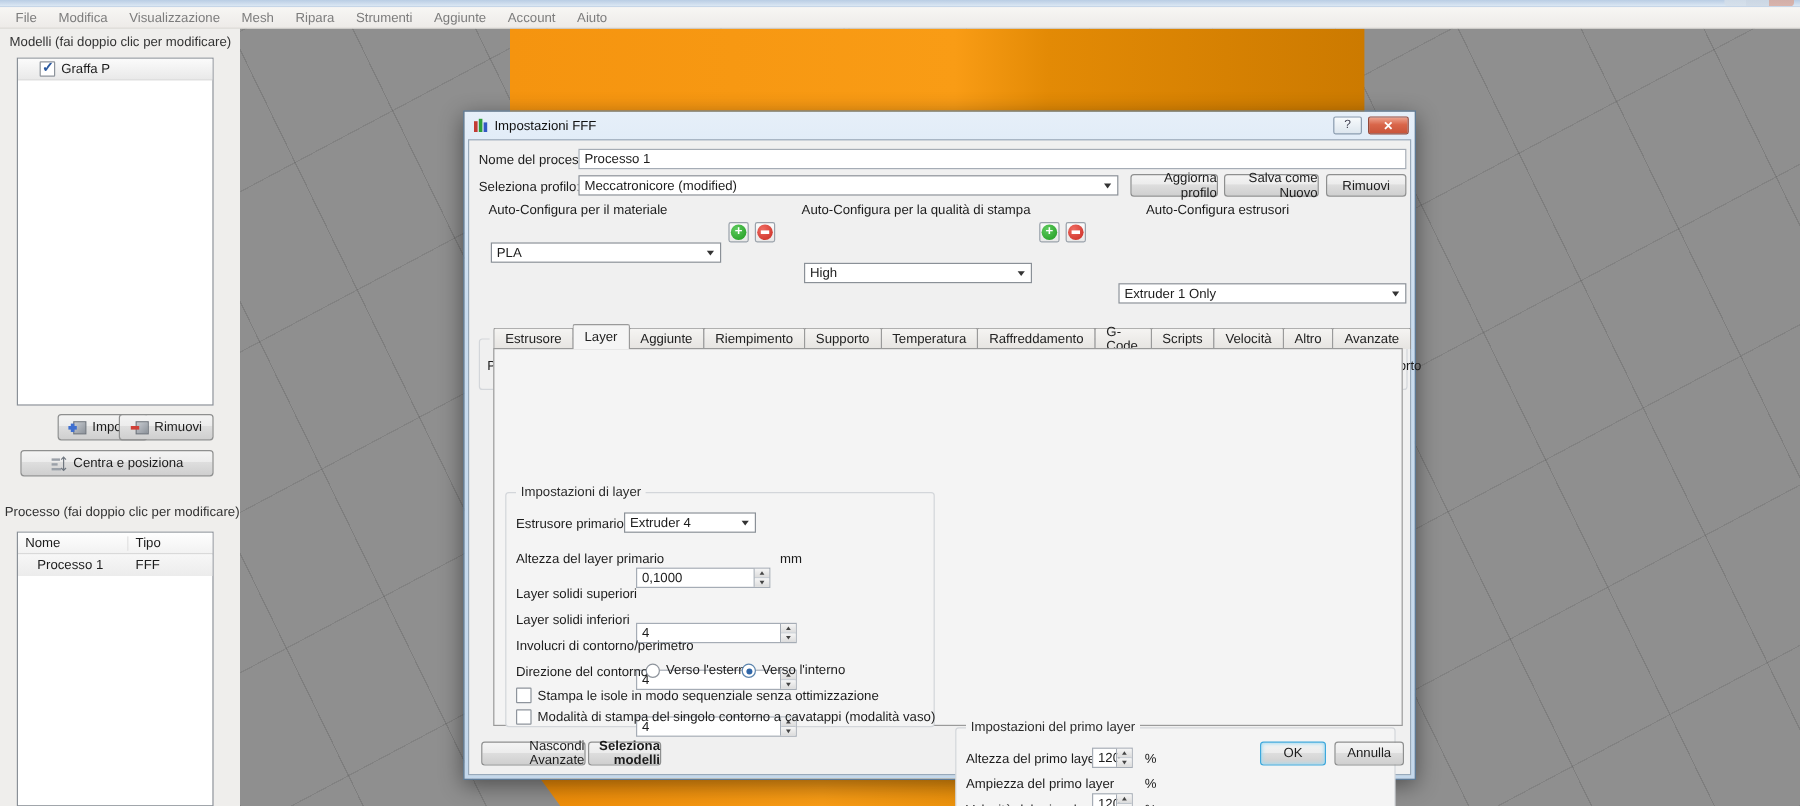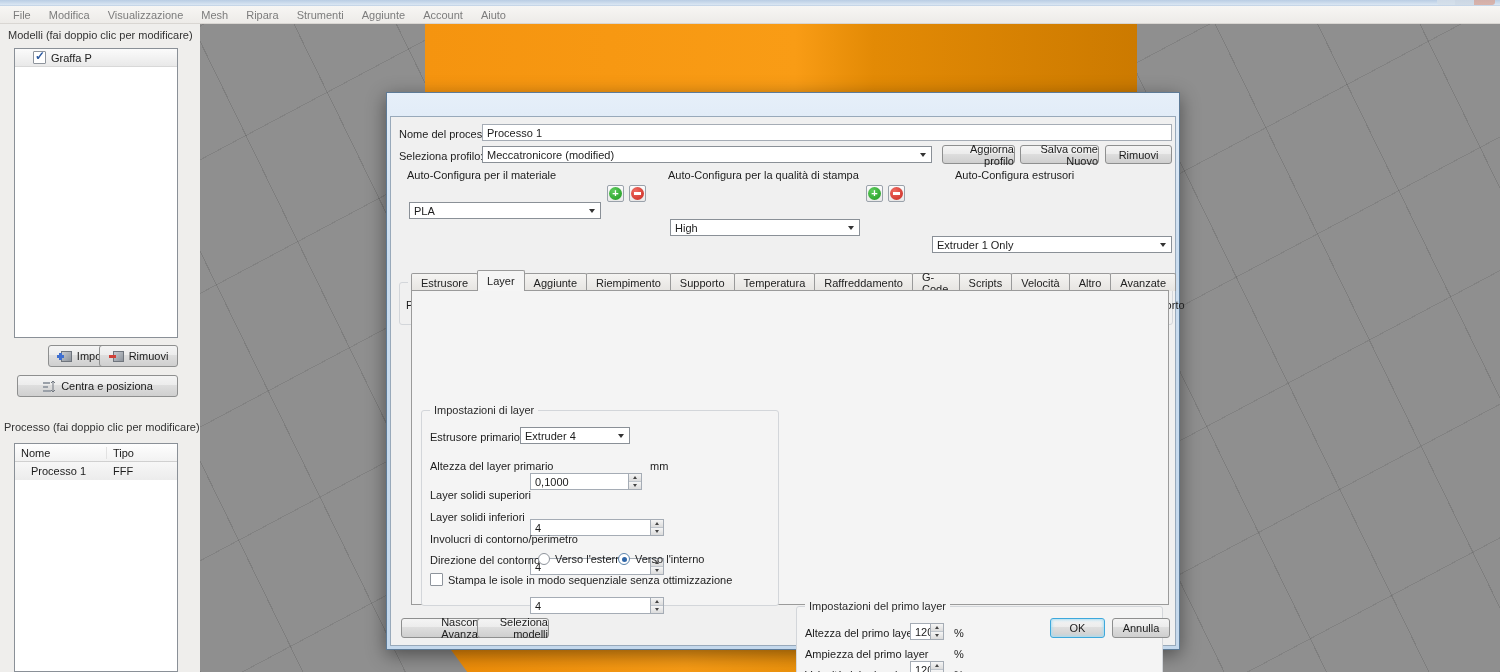--- a/index.html
+++ b/index.html
@@ -185,20 +185,30 @@
       <span class="c2">Tipo</span>
     </div>
     <div class="tbl-row">
       <span class="c1" style="padding-left:16px; border-right:none;">Processo 1</span>
       <span class="c2">FFF</span>
     </div>
   </div>
 </div>
 
 <div class="abs" id="dialog">
+  <div id="dlg-title">
+    <svg width="13" height="13">
+      <rect x="1" y="3" width="3" height="9" fill="#c23b34"></rect>
+      <rect x="5" y="1" width="3" height="11" fill="#2e9e3a"></rect>
+      <rect x="9" y="4" width="3" height="8" fill="#3358c2"></rect>
+    </svg>
+    <span class="t">Impostazioni FFF</span>
+    <span class="titlebar-btn" id="btn-help">?</span>
+    <span class="titlebar-btn" id="btn-close">✕</span>
+  </div>
   <div id="dlg-body">
 
     <span class="abs lbl" style="left:8px; top:11px;">Nome del processo:</span>
     <div class="abs field" style="left:91px; top:7px; width:690px; height:17px;">
       <span>Processo 1</span>
     </div>
 
     <span class="abs lbl" style="left:8px; top:33px;">Seleziona profilo:</span>
     <div class="abs combo" style="left:91px; top:29px; width:450px; height:17px;">
       <span>Meccatronicore (modified)</span>
@@ -354,20 +364,24 @@
       </span>
       <span class="abs hrow" style="left:196px; top:142px;">
         <span class="radio sel"></span>
         <span class="lbl">Verso l'interno</span>
       </span>
 
       <span class="abs hrow" style="left:8px; top:162px;">
         <span class="cb" style="background:#fff;"></span>
         <span class="lbl">Stampa le isole in modo sequenziale senza ottimizzazione</span>
       </span>
+      <span class="abs hrow" style="left:8px; top:180px;">
+        <span class="cb" style="background:#fff;"></span>
+        <span class="lbl">Modalità di stampa del singolo contorno a cavatappi (modalità vaso)</span>
+      </span>
     </div>
 
     <div class="abs gb" style="left:405px; top:182px; width:367px; height:88px; background:#f4f4f4;">
       <span class="gb-title" style="background:#f4f4f4;">Impostazioni del primo layer</span>
 
       <span class="abs lbl" style="left:8px; top:20px;">Altezza del primo layer</span>
       <div class="abs spin" style="left:113px; top:16px; width:34px; height:17px;">
         <span>120</span>
         <span class="btns">
             <div>
@@ -393,21 +407,21 @@
       <span class="abs lbl" style="left:157px; top:41px;">%</span>
 
       <span class="abs lbl" style="left:8px; top:62px;">Velocità del primo layer</span>
 
       <span class="abs lbl" style="left:157px; top:62px;">%</span>
     </div>
 
     <div class="abs win-btn" style="left:10px; top:501px; width:87px; height:20px;">
         <span>Nascondi Avanzate</span>
       </div>
-    <div class="abs win-btn" style="left:86px; top:501px; width:72px; height:20px;">
+    <div class="abs win-btn" style="left:99px; top:501px; width:61px; height:20px;font-weight:bold;">
         <span>Seleziona modelli</span>
       </div>
     <div class="abs win-btn" id="btn-ok" style="left:659px; top:501px; width:55px; height:20px;">
         <span>OK</span>
       </div>
     <div class="abs win-btn" style="left:721px; top:501px; width:58px; height:20px;">
         <span>Annulla</span>
       </div>
   </div>
 </div>

